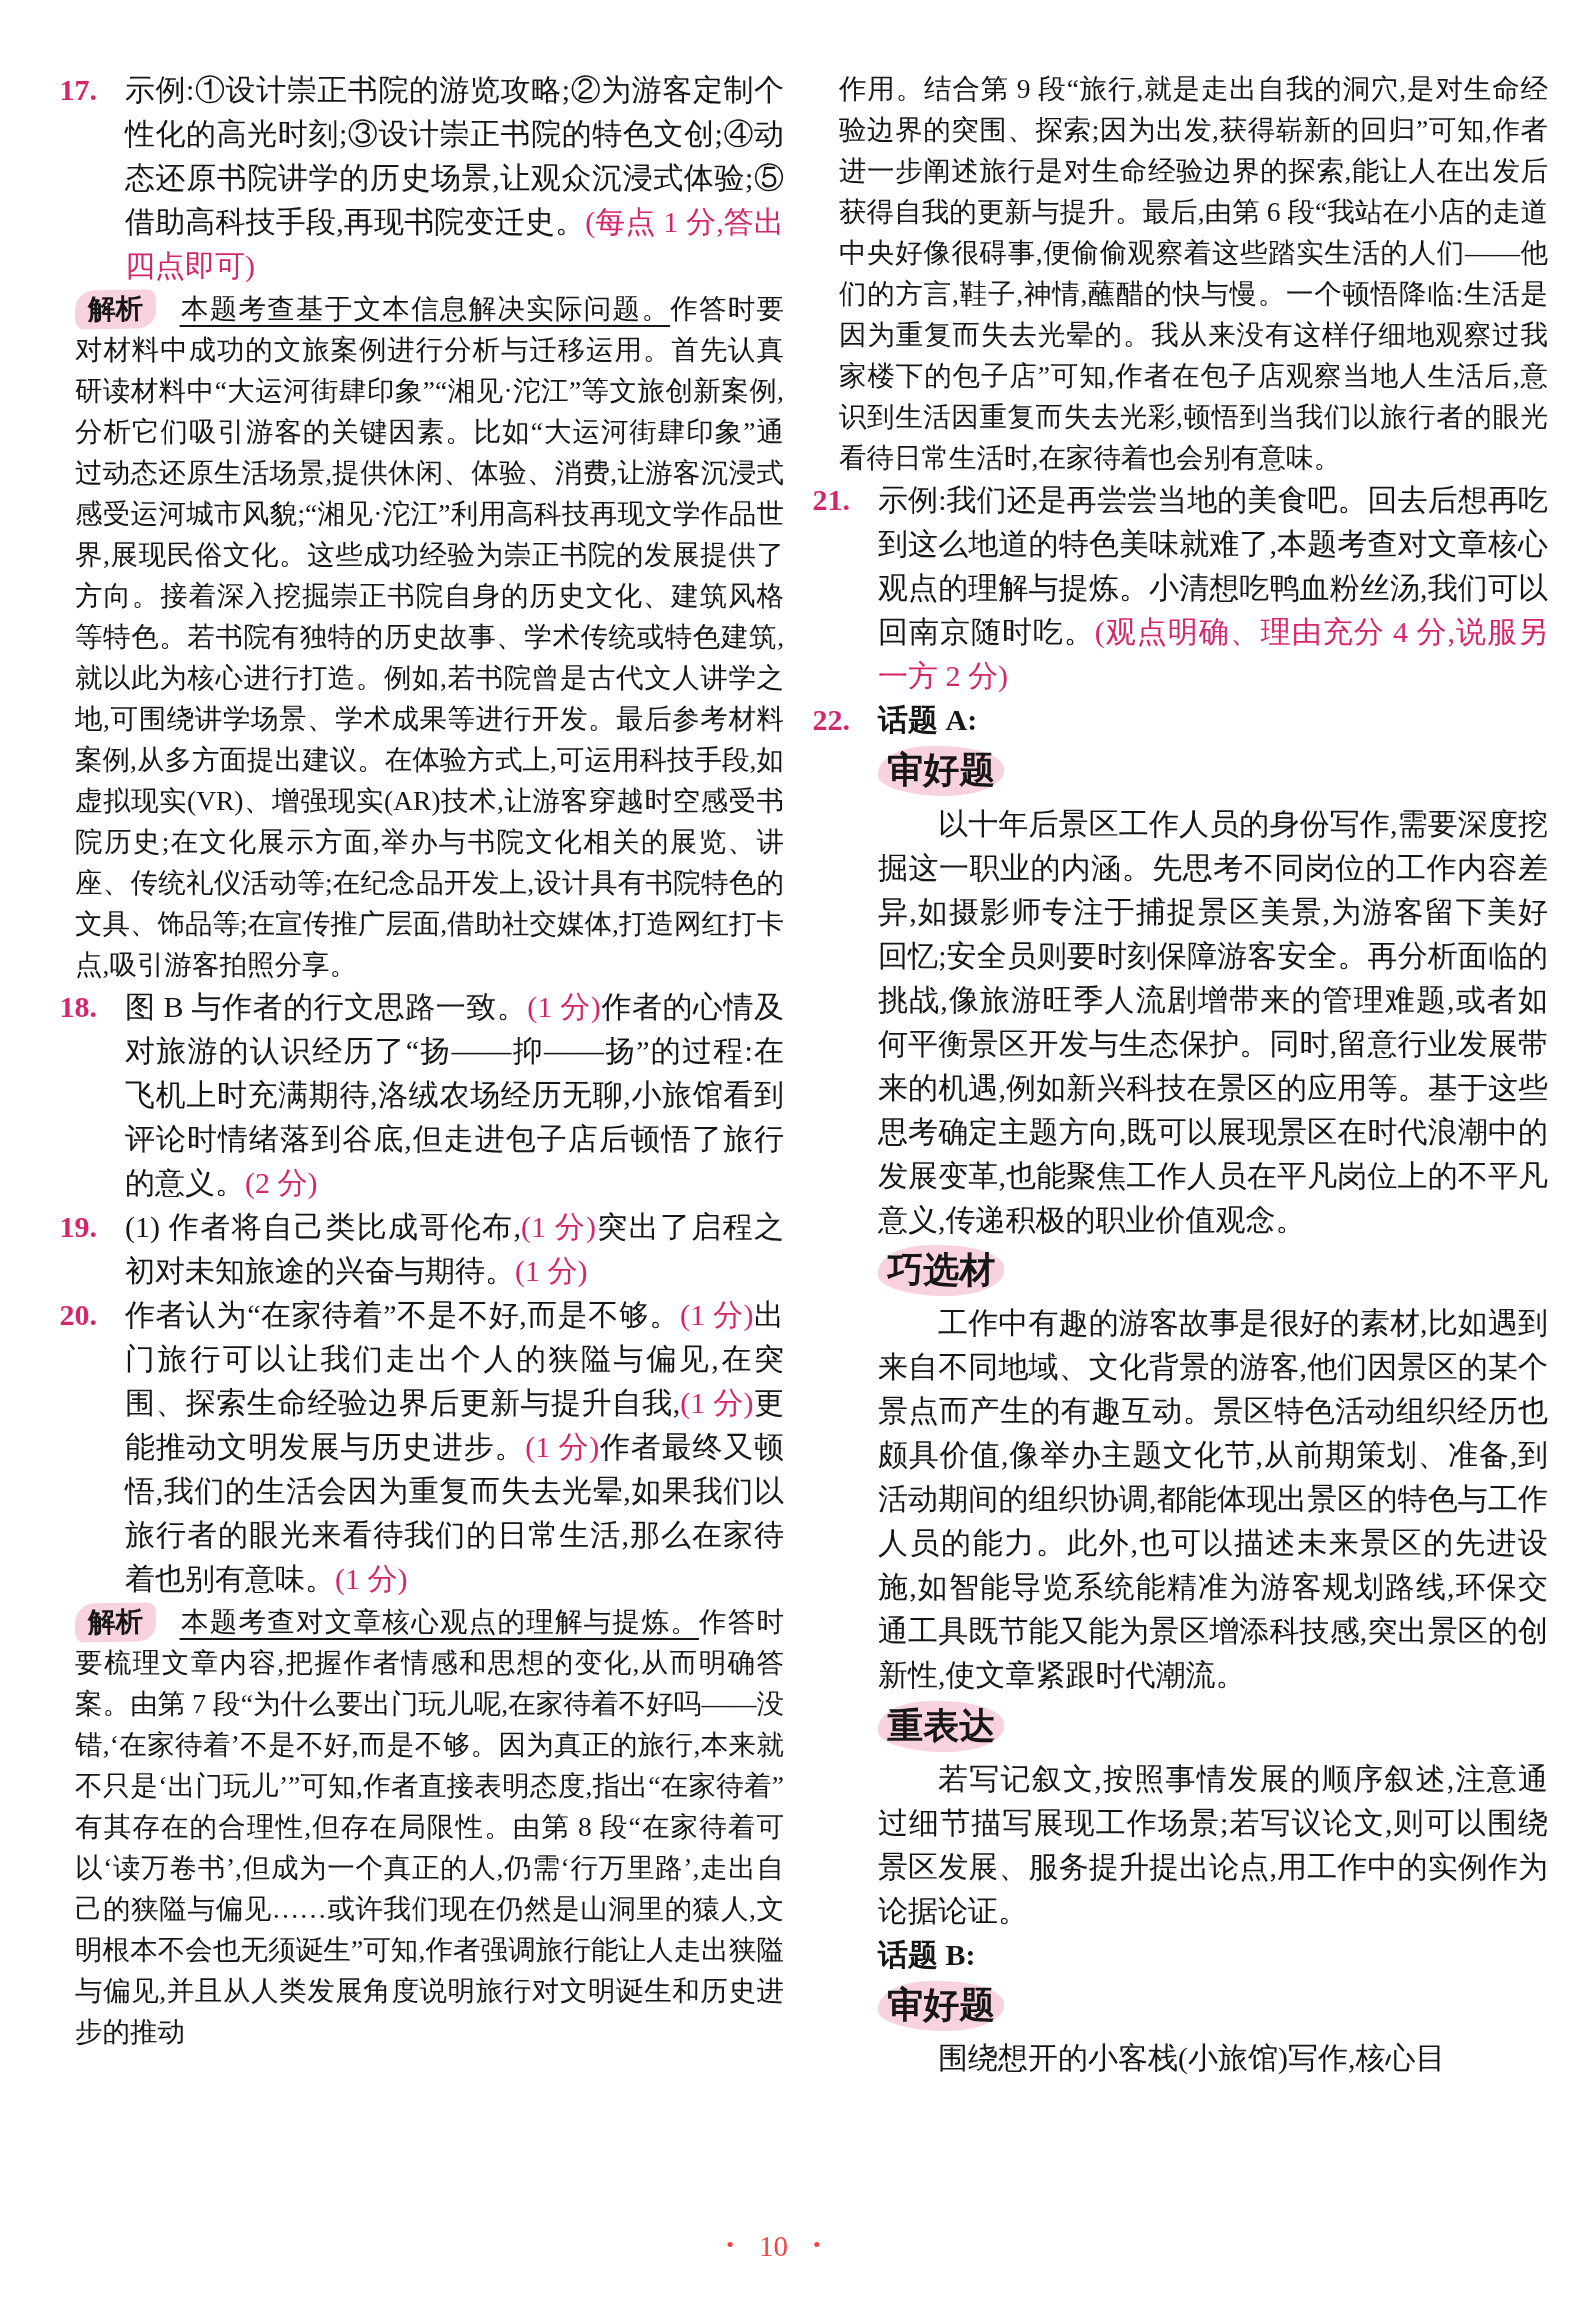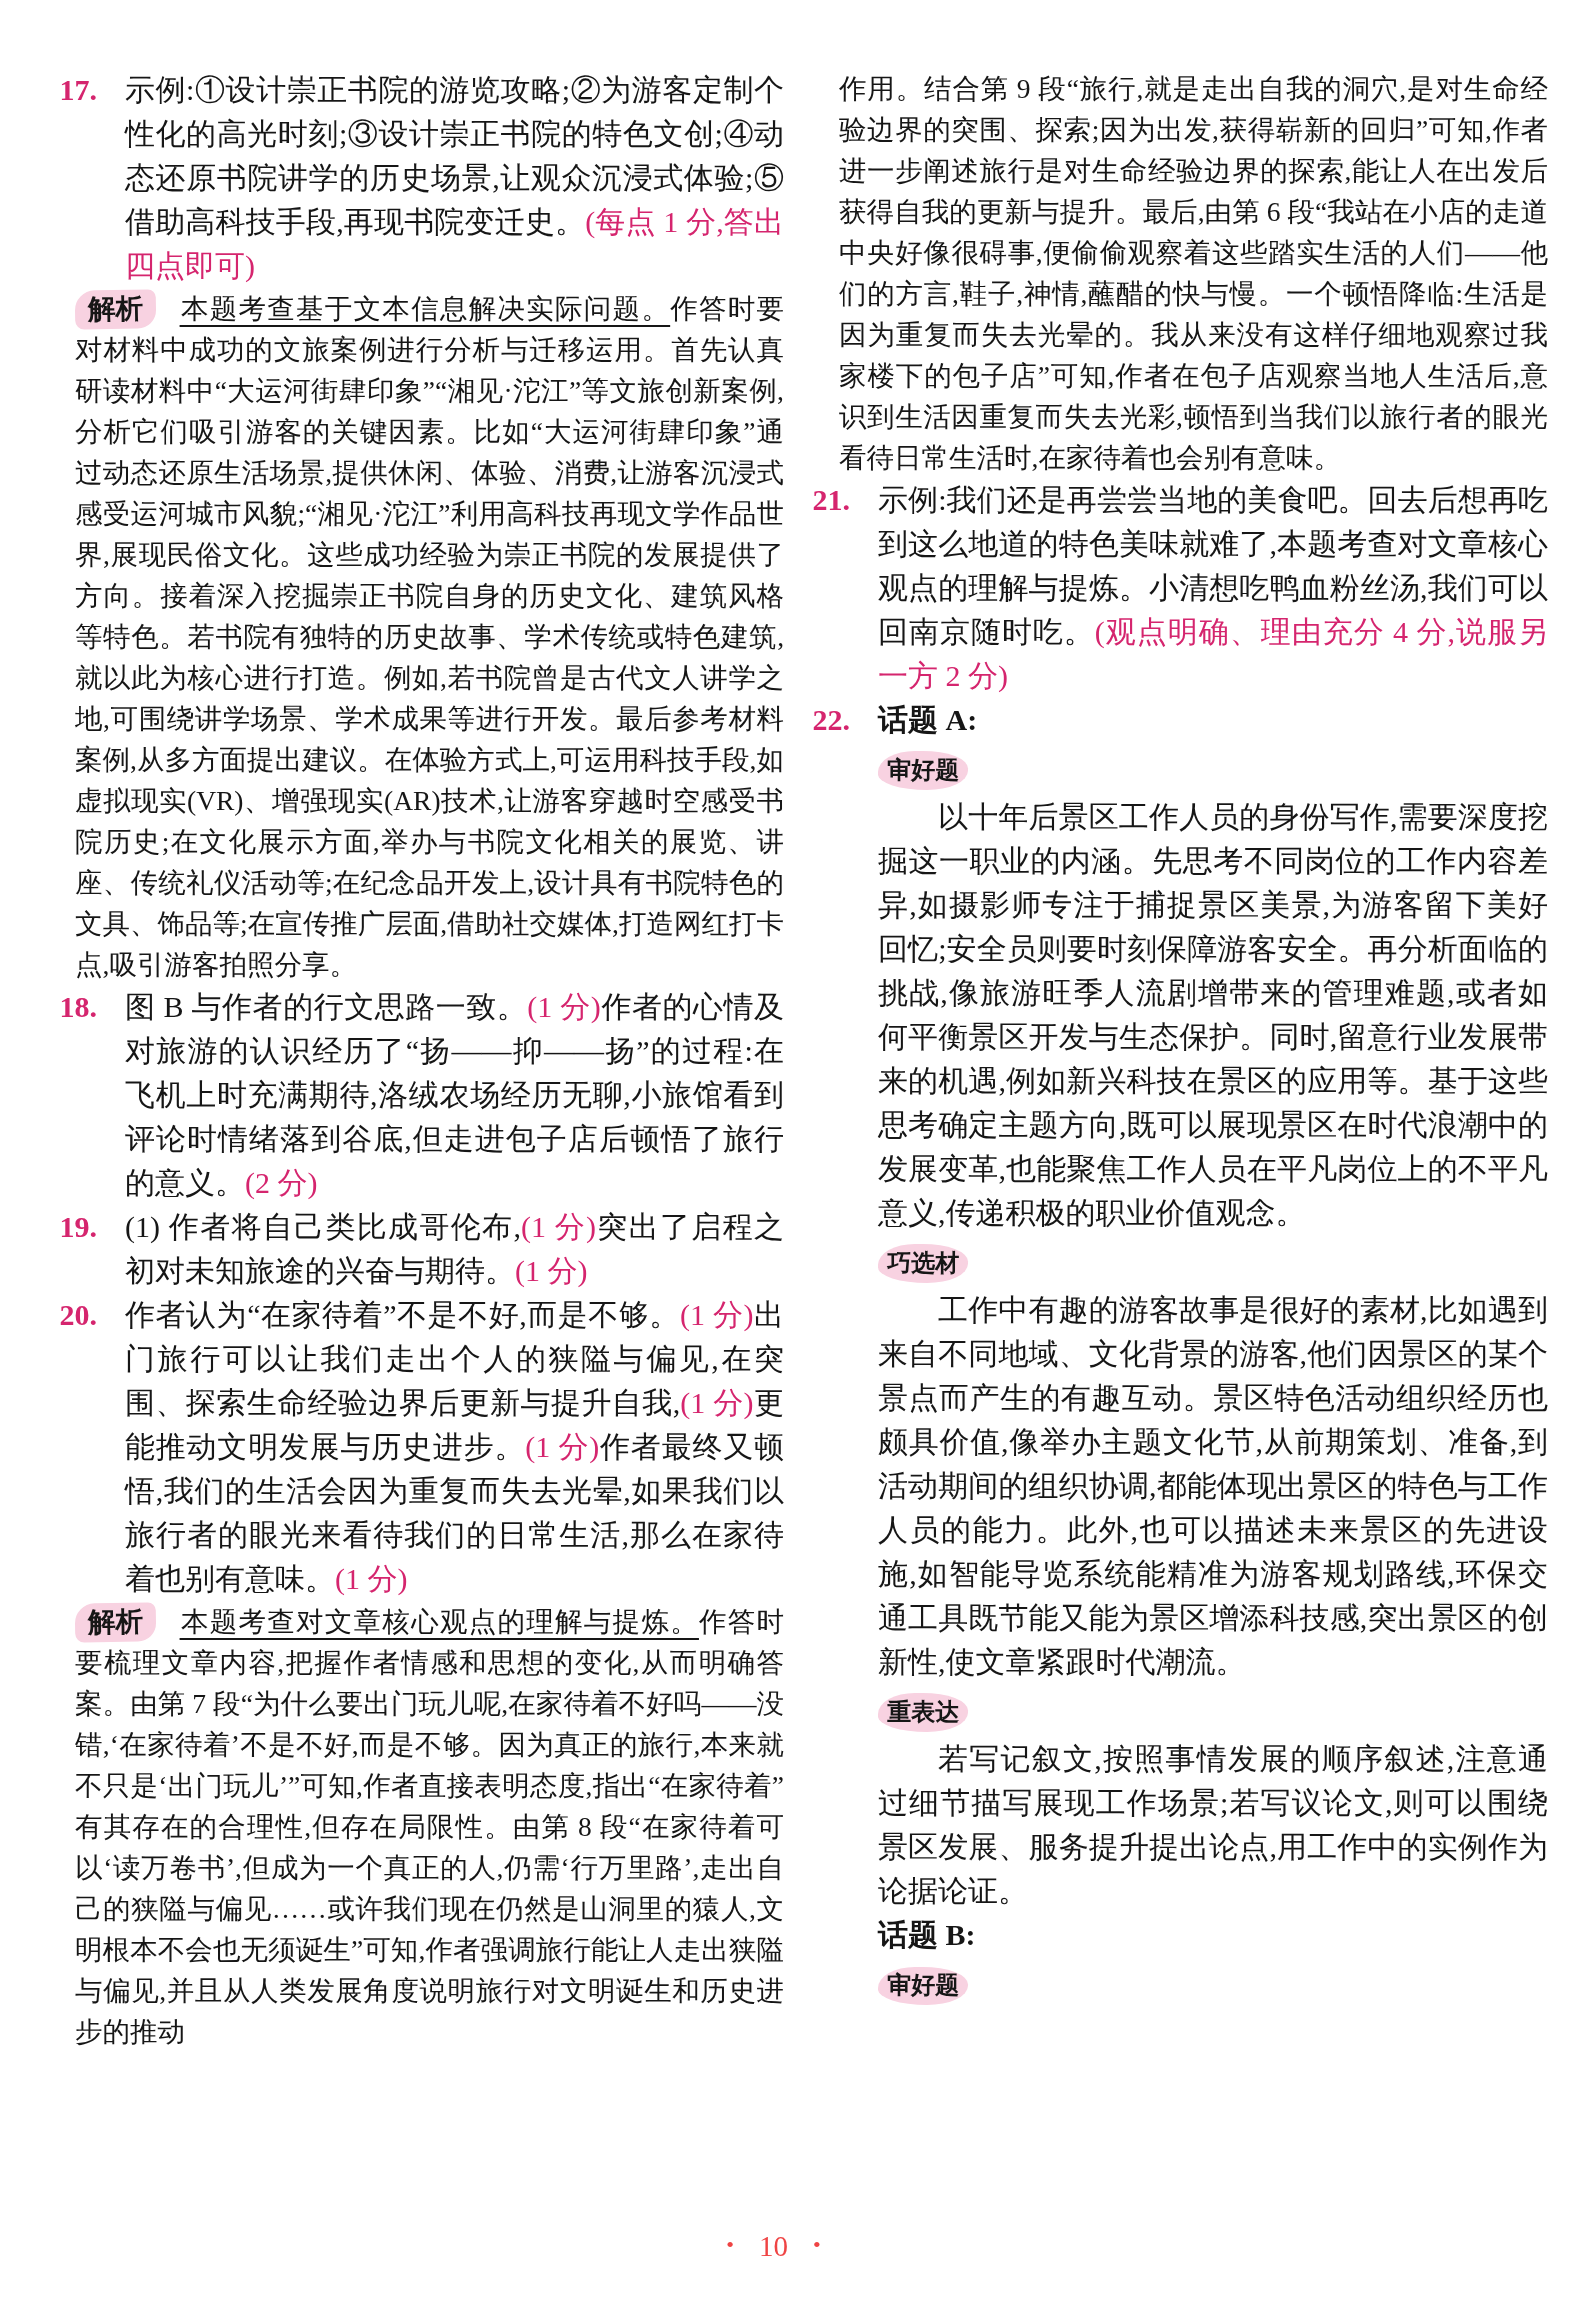--- a/index.html
+++ b/index.html
@@ -66,21 +66,21 @@
   }
   .cont{margin-left:24px;}
 
   
   .topic{font-weight:bold;}
   .sublabel-line{margin:3.9px 0 5.2px;}
   .sublabel{
     display:inline-block;
     font-family:Liberation Sans, sans-serif;
     font-weight:bold;
-    font-size:24px;
+    font-size:36px;
     line-height:1;
     padding:6.6px 9.2px 7.9px;
     background:var(--pink-hl);
     border-radius:45% 55% 50% 60% / 60% 50% 55% 45%;
   }
   .indent{text-indent:2em;}
 
   
   #footer{
     position:absolute;
@@ -137,20 +137,21 @@
     <span class="num">22.</span>
     <div class="topic">话题 A:</div>
     <div class="sublabel-line"><span class="sublabel">审好题</span></div>
     <p class="indent">以十年后景区工作人员的身份写作,需要深度挖掘这一职业的内涵。先思考不同岗位的工作内容差异,如摄影师专注于捕捉景区美景,为游客留下美好回忆;安全员则要时刻保障游客安全。再分析面临的挑战,像旅游旺季人流剧增带来的管理难题,或者如何平衡景区开发与生态保护。同时,留意行业发展带来的机遇,例如新兴科技在景区的应用等。基于这些思考确定主题方向,既可以展现景区在时代浪潮中的发展变革,也能聚焦工作人员在平凡岗位上的不平凡意义,传递积极的职业价值观念。</p>
     <div class="sublabel-line"><span class="sublabel">巧选材</span></div>
     <p class="indent">工作中有趣的游客故事是很好的素材,比如遇到来自不同地域、文化背景的游客,他们因景区的某个景点而产生的有趣互动。景区特色活动组织经历也颇具价值,像举办主题文化节,从前期策划、准备,到活动期间的组织协调,都能体现出景区的特色与工作人员的能力。此外,也可以描述未来景区的先进设施,如智能导览系统能精准为游客规划路线,环保交通工具既节能又能为景区增添科技感,突出景区的创新性,使文章紧跟时代潮流。</p>
     <div class="sublabel-line"><span class="sublabel">重表达</span></div>
     <p class="indent">若写记叙文,按照事情发展的顺序叙述,注意通过细节描写展现工作场景;若写议论文,则可以围绕景区发展、服务提升提出论点,用工作中的实例作为论据论证。</p>
     <div class="topic">话题 B:</div>
     <div class="sublabel-line"><span class="sublabel">审好题</span></div>
+    <p class="indent">围绕想开的小客栈(小旅馆)写作,核心目</p>
   </div>
 
 </div>
 
 <div id="footer">
   <span class="dot">•</span><span>10</span><span class="dot">•</span>
 </div>
 
 
 </body></html>

